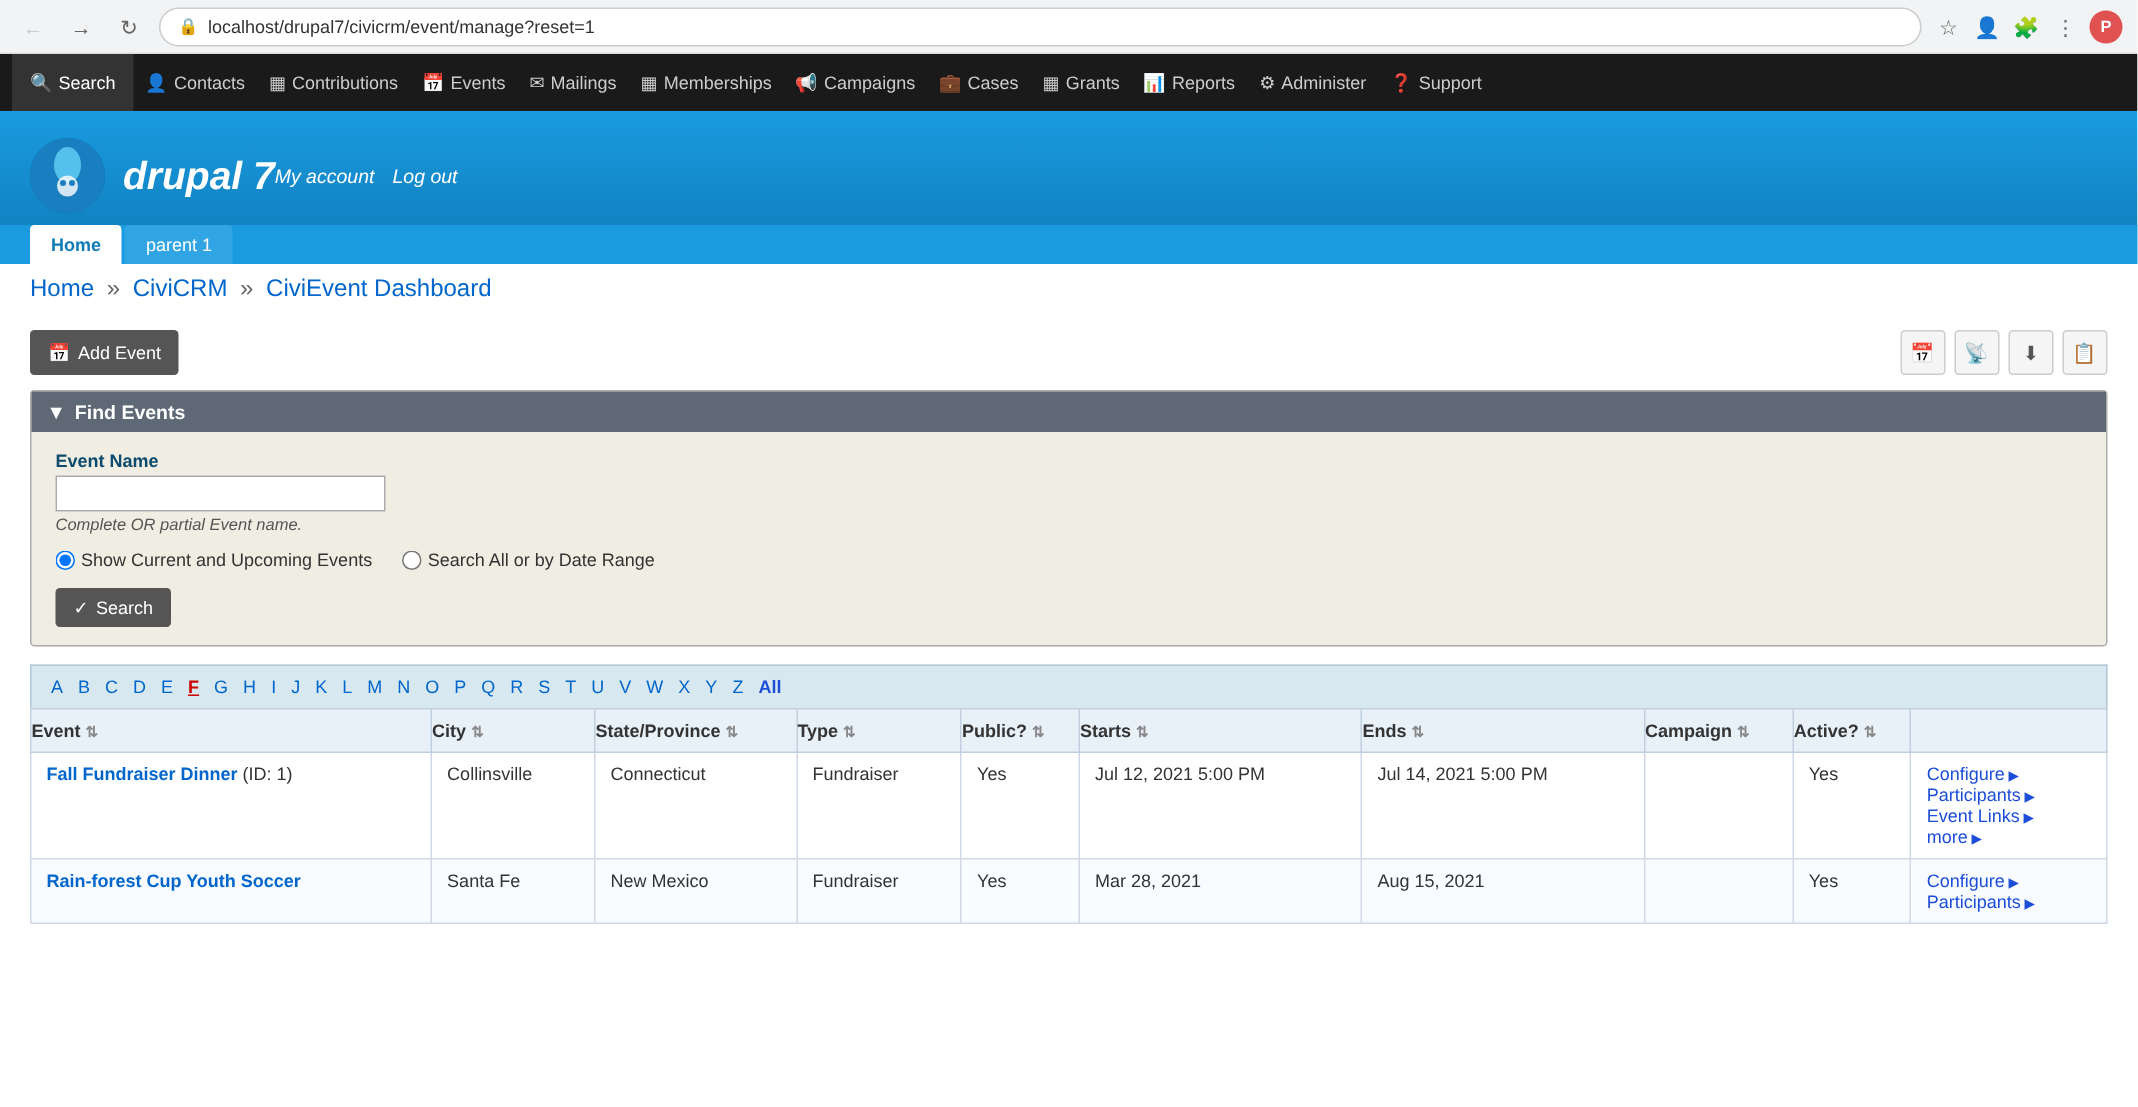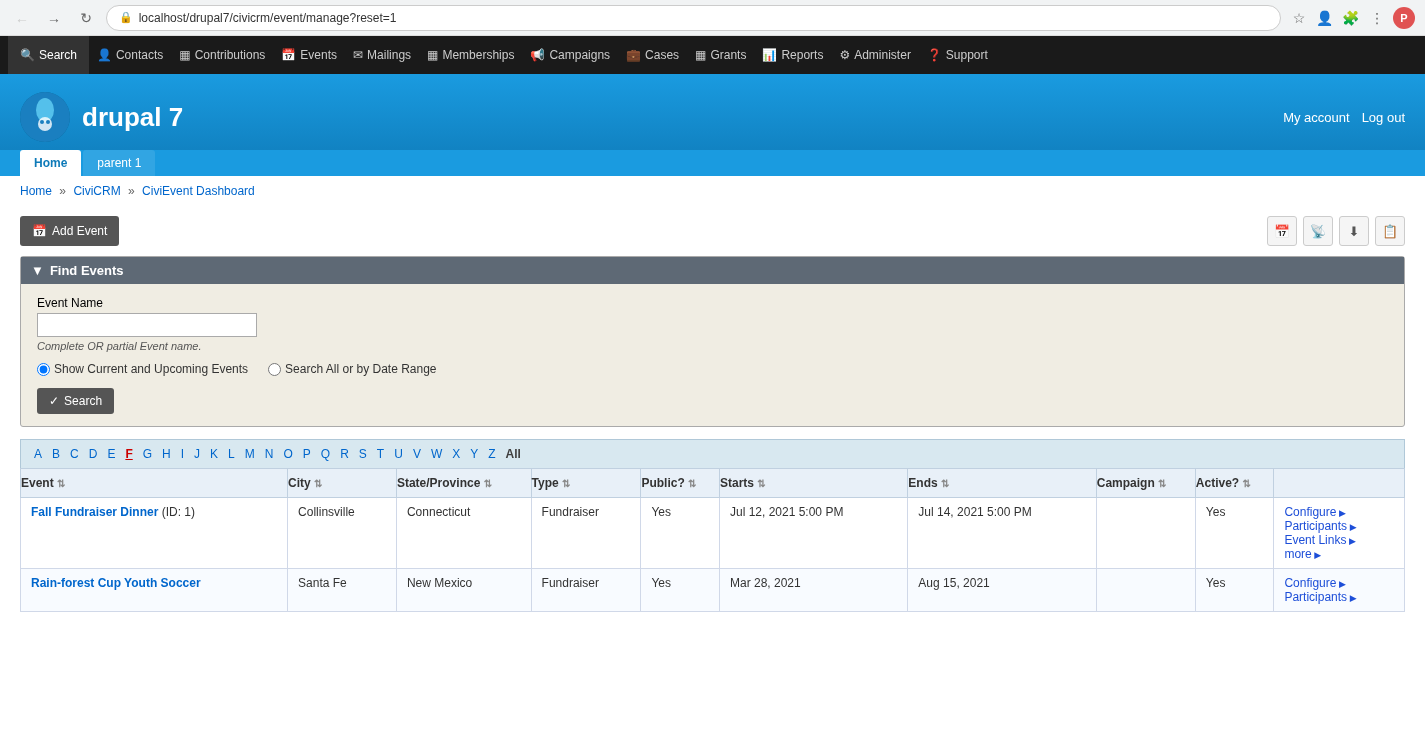--- a/index.html
+++ b/index.html
@@ -89,21 +89,22 @@
     
     .site-header {
       background: linear-gradient(180deg, #1a9be0 0%, #0e7ab8 100%);
       padding: 10px 0 0 0;
       min-height: 80px;
     }
     .site-header-inner {
       display: flex;
       align-items: center;
       padding: 8px 20px;
-      justify-content: space-between;
+      justify-content: flex-start;
+      font-style: italic;
     }
     .site-logo-area { display: flex; align-items: center; gap: 12px; }
     .drupal-drop {
       width: 50px; height: 50px;
       border-radius: 50%;
       background: #0e6fa3;
       position: relative;
       overflow: hidden;
     }
     .site-name {
@@ -132,21 +133,21 @@
     }
     .site-nav-tab.active {
       background: #fff;
       color: #0e7ab8;
       font-weight: bold;
     }
 
     
     .breadcrumb {
       padding: 8px 20px;
-      font-size: 12px;
+      font-size: 16px;
       color: #333;
     }
     .breadcrumb a { color: #0066cc; text-decoration: none; }
     .breadcrumb span { color: #666; margin: 0 4px; }
 
     
     .page-content { padding: 10px 20px; }
     .page-title {
       font-size: 24px;
       font-weight: normal;
@@ -198,21 +199,21 @@
       cursor: pointer;
     }
     .find-events-body { padding: 12px 16px; }
     .find-form-row {
       display: flex;
       align-items: flex-start;
       gap: 30px;
       margin-bottom: 10px;
     }
     .form-field { display: flex; flex-direction: column; gap: 3px; }
-    .form-label { font-size: 12px; font-weight: normal; color: #000000; }
+    .form-label { font-size: 12px; font-weight: bold; color: #0c4a6e; }
     .form-input {
       border: 1px solid #aaa;
       padding: 4px 6px;
       font-size: 12px;
       width: 220px;
       background: #fff;
     }
     .form-hint { font-size: 11px; color: #555; font-style: italic; }
     .form-select {
       border: 1px solid #aaa;
@@ -248,21 +249,21 @@
       border-bottom: none;
     }
     .alpha-letter {
       color: #0066cc;
       font-size: 12px;
       cursor: pointer;
       padding: 1px 3px;
       text-decoration: none;
     }
     .alpha-letter.active { color: #cc0000; font-weight: bold; text-decoration: underline; }
-    .alpha-letter.all { color: #404040; font-weight: bold; }
+    .alpha-letter.all { color: #1d4ed8; font-weight: bold; }
 
     
     .events-table {
       width: 100%;
       border-collapse: collapse;
       border: 1px solid #b0c8d8;
     }
     .events-table th {
       background: #e8f0f8;
       padding: 7px 0;

